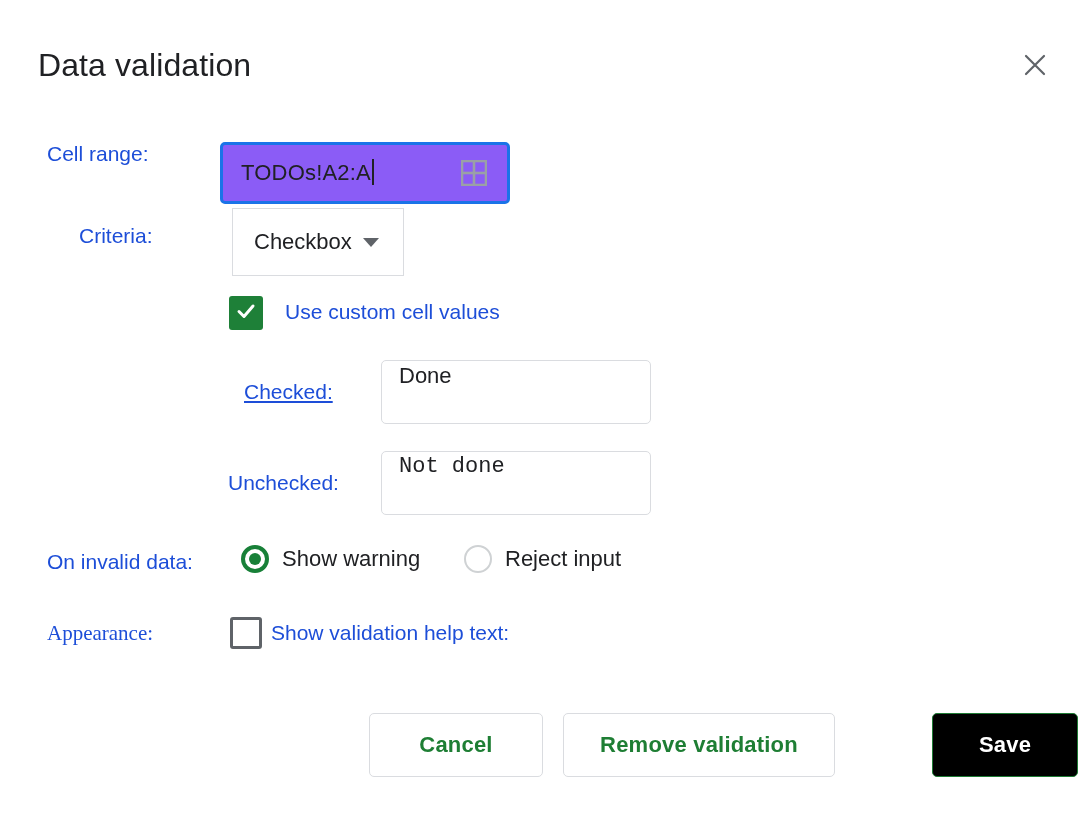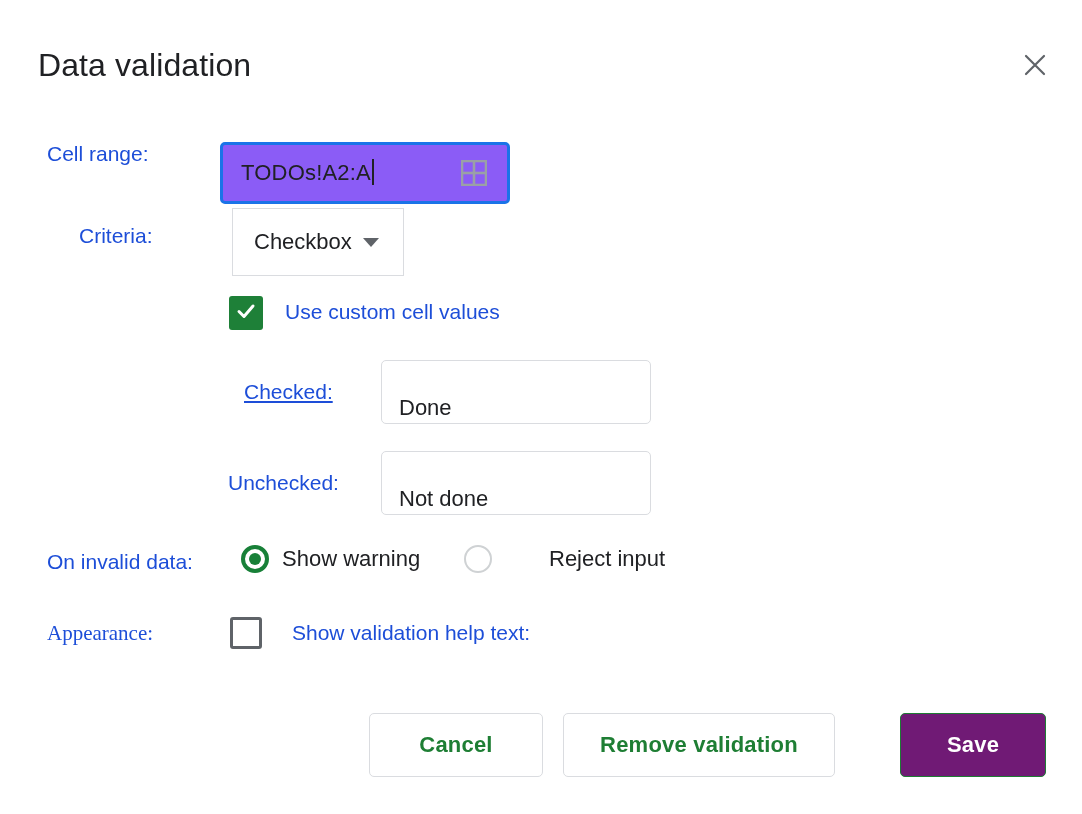--- a/index.html
+++ b/index.html
@@ -189,56 +189,56 @@
     text-decoration: underline;
   }
   .field-box {
     position: absolute;
     width: 270px;
     height: 64px;
     border: 1px solid #dadce0;
     border-radius: 5px;
     background: #fff;
     display: flex;
-    align-items: flex-end;
+    align-items: flex-start;
     cursor: text;
   }
   .field-box .field-value {
     margin-left: 17px;
     font-size: 22px;
     color: #202124;
     line-height: 30px;
     white-space: nowrap;
   }
   .field-checked { left: 381px; top: 0; }
 
   
   .row-unchecked { top: 339px; height: 64px; }
   .label-unchecked {
     position: absolute;
     left: 228px;
     top: 18px;
   }
-  .field-unchecked { left: 381px; top: 0; }
+  .field-unchecked { left: 381px; top: 0; font-family: Liberation Mono, monospace; }
 
   
   .row-invalid { top: 432px; height: 40px; }
   .label-invalid {
     position: absolute;
     left: 47px;
     top: 4px;
   }
   .radio-group-item {
     position: absolute;
     display: flex;
     align-items: center;
     cursor: pointer;
   }
   .radio-show-warning { left: 241px; top: 0px; }
-  .radio-reject-input { left: 464px; top: 0px; gap: 44px; }
+  .radio-reject-input { left: 464px; top: 0px; }
   .radio-outer {
     width: 28px;
     height: 28px;
     border-radius: 50%;
     display: inline-block;
     position: relative;
     flex: none;
   }
   .radio-outer.selected {
     border: 4px solid #188038;
@@ -276,21 +276,21 @@
     top: 2px;
     width: 32px;
     height: 32px;
     border: 3px solid #5f6368;
     border-radius: 3px;
     background: #fff;
     cursor: pointer;
   }
   .label-helptext {
     position: absolute;
-    left: 292px;
+    left: 271px;
     top: 4px;
   }
 
   
   .footer {
     position: absolute;
     left: 0;
     top: 713px;
     width: 1082px;
     height: 64px;
@@ -312,23 +312,23 @@
     padding: 16px;
   }
   .btn-outline {
     background: #ffffff;
     border: 1px solid #dadce0;
     color: #1e7e34;
   }
   .btn-cancel { left: 369px; width: 174px; }
   .btn-remove { left: 563px; width: 272px; }
   .btn-save {
-    left: 900px;
+    left: 932px;
     width: 146px;
-    background: #701a75;
+    background: #000000;
     border: 1px solid #1e7b34;
     color: #ffffff;
   }
 </style>
 </head>
 <body>
 
 <div class="dialog-header">
   <div class="dialog-title">Data validation</div>
 

